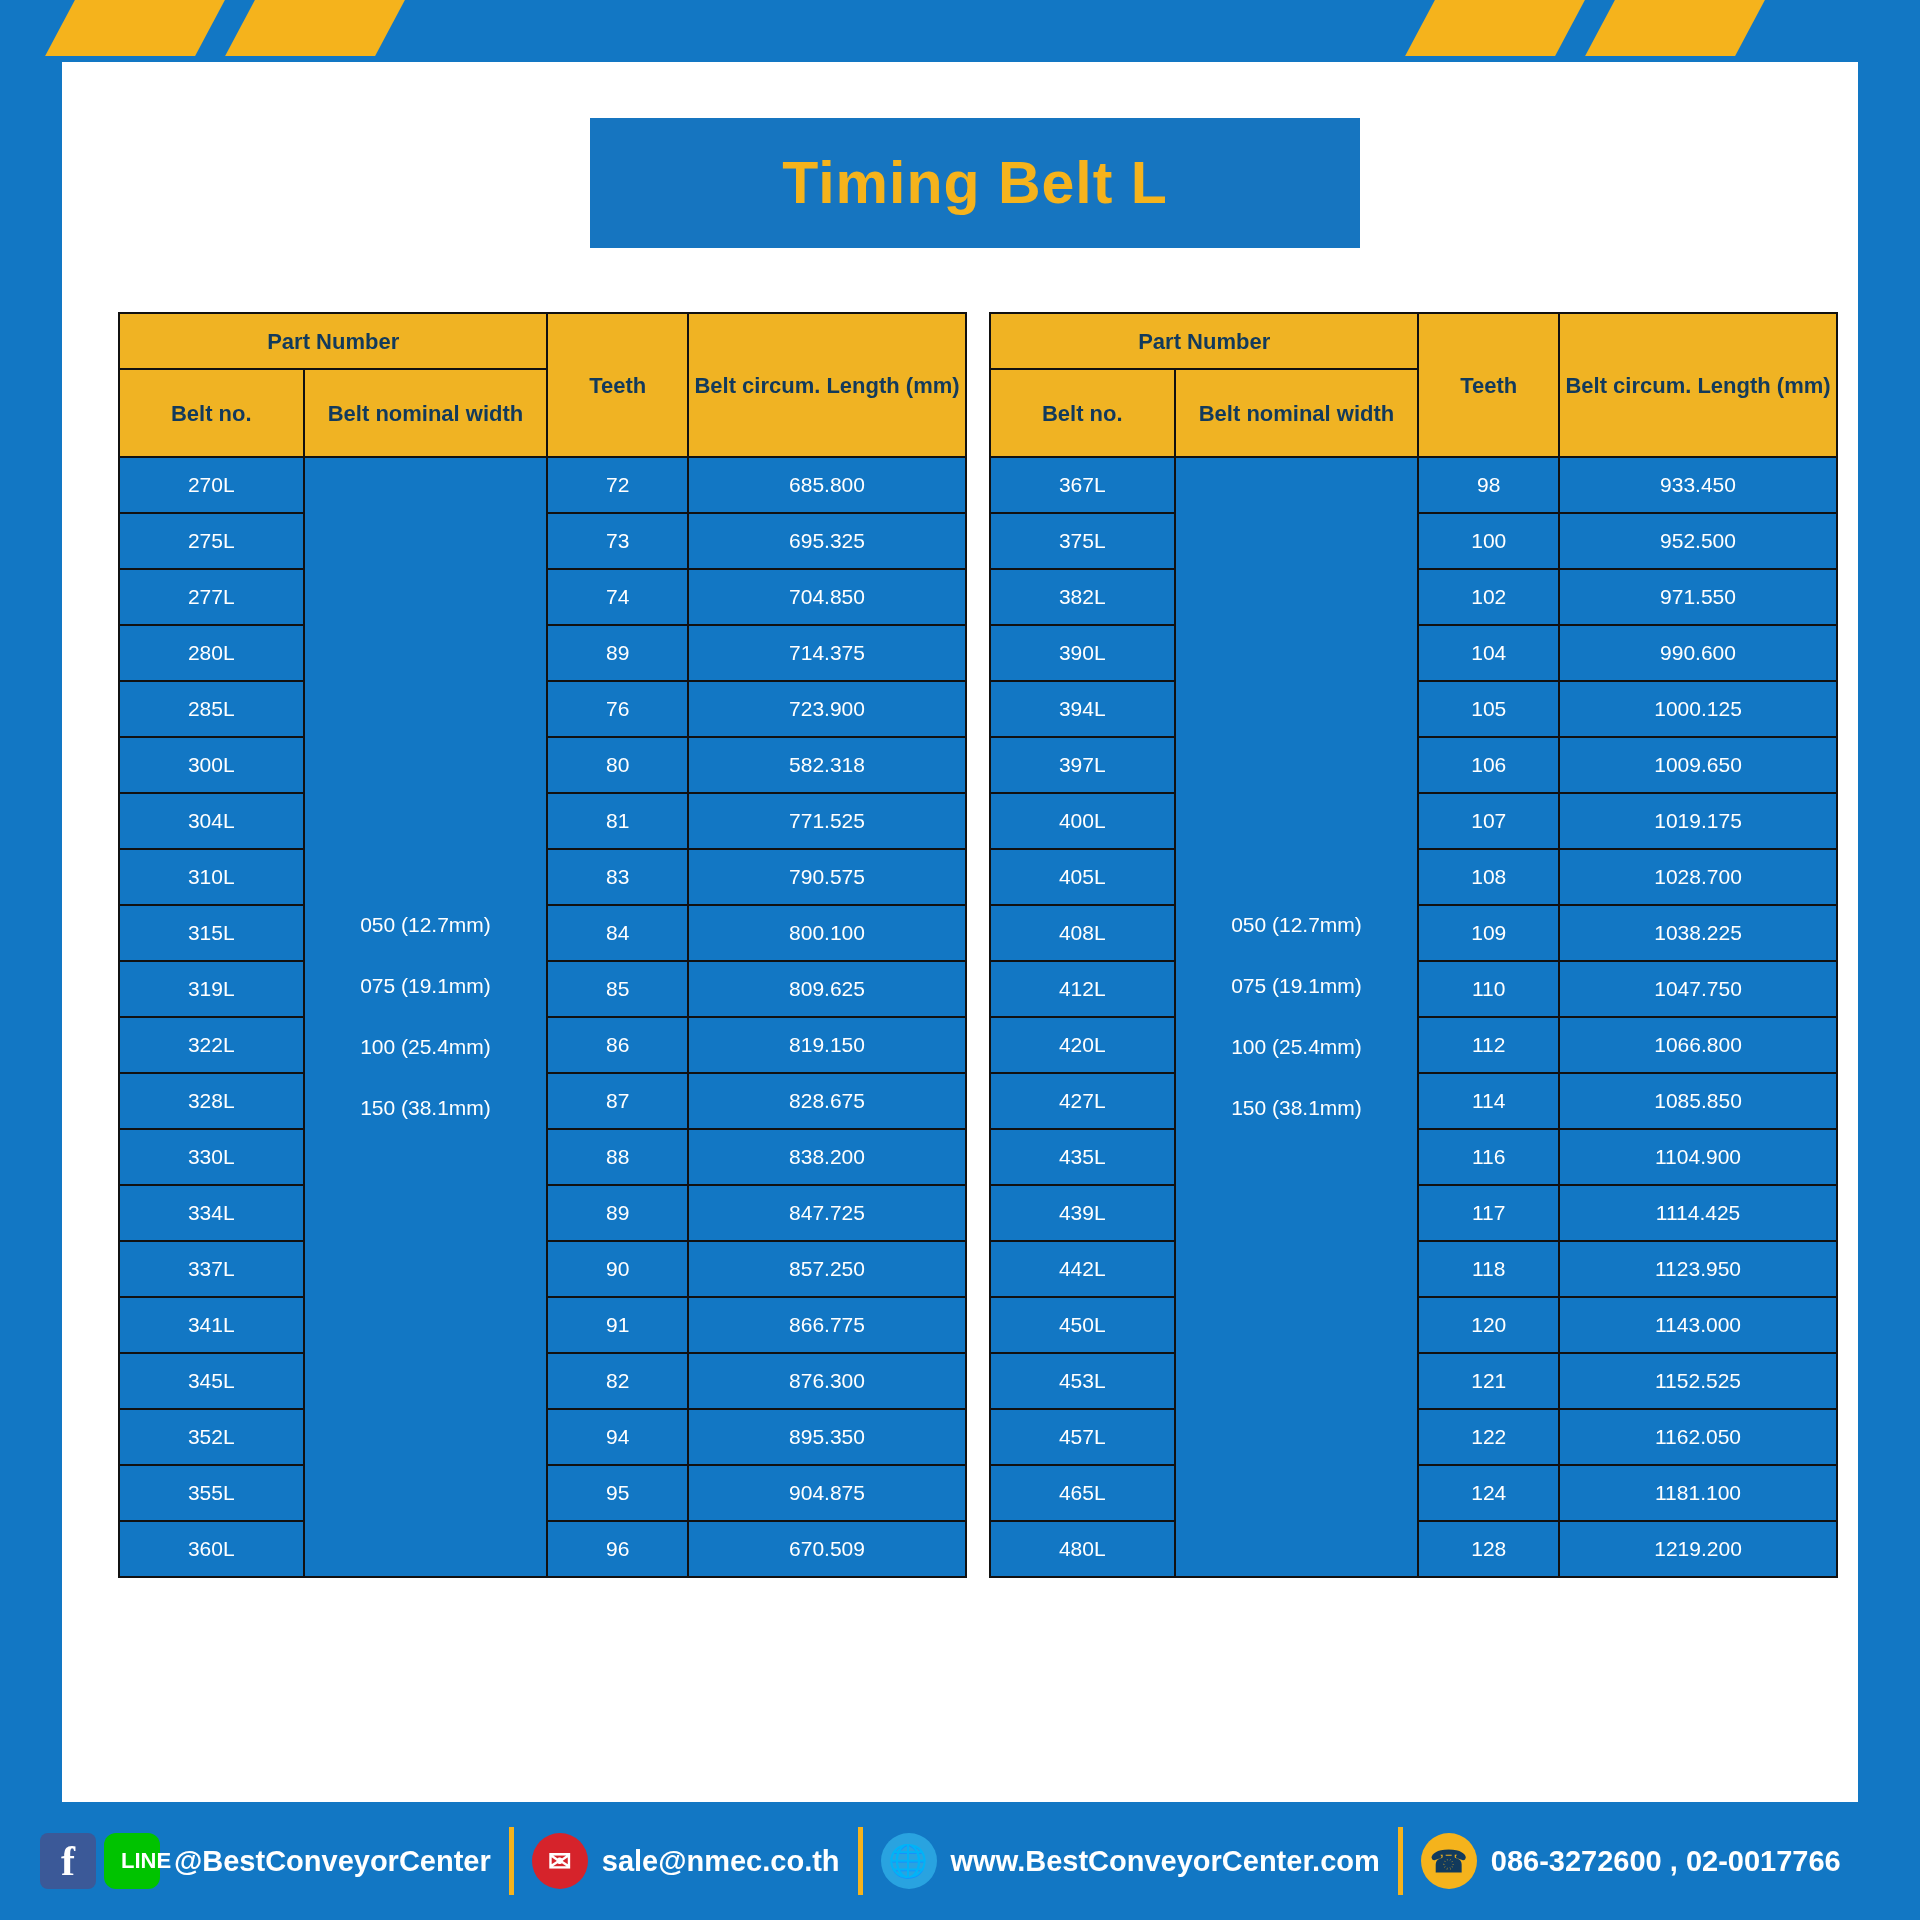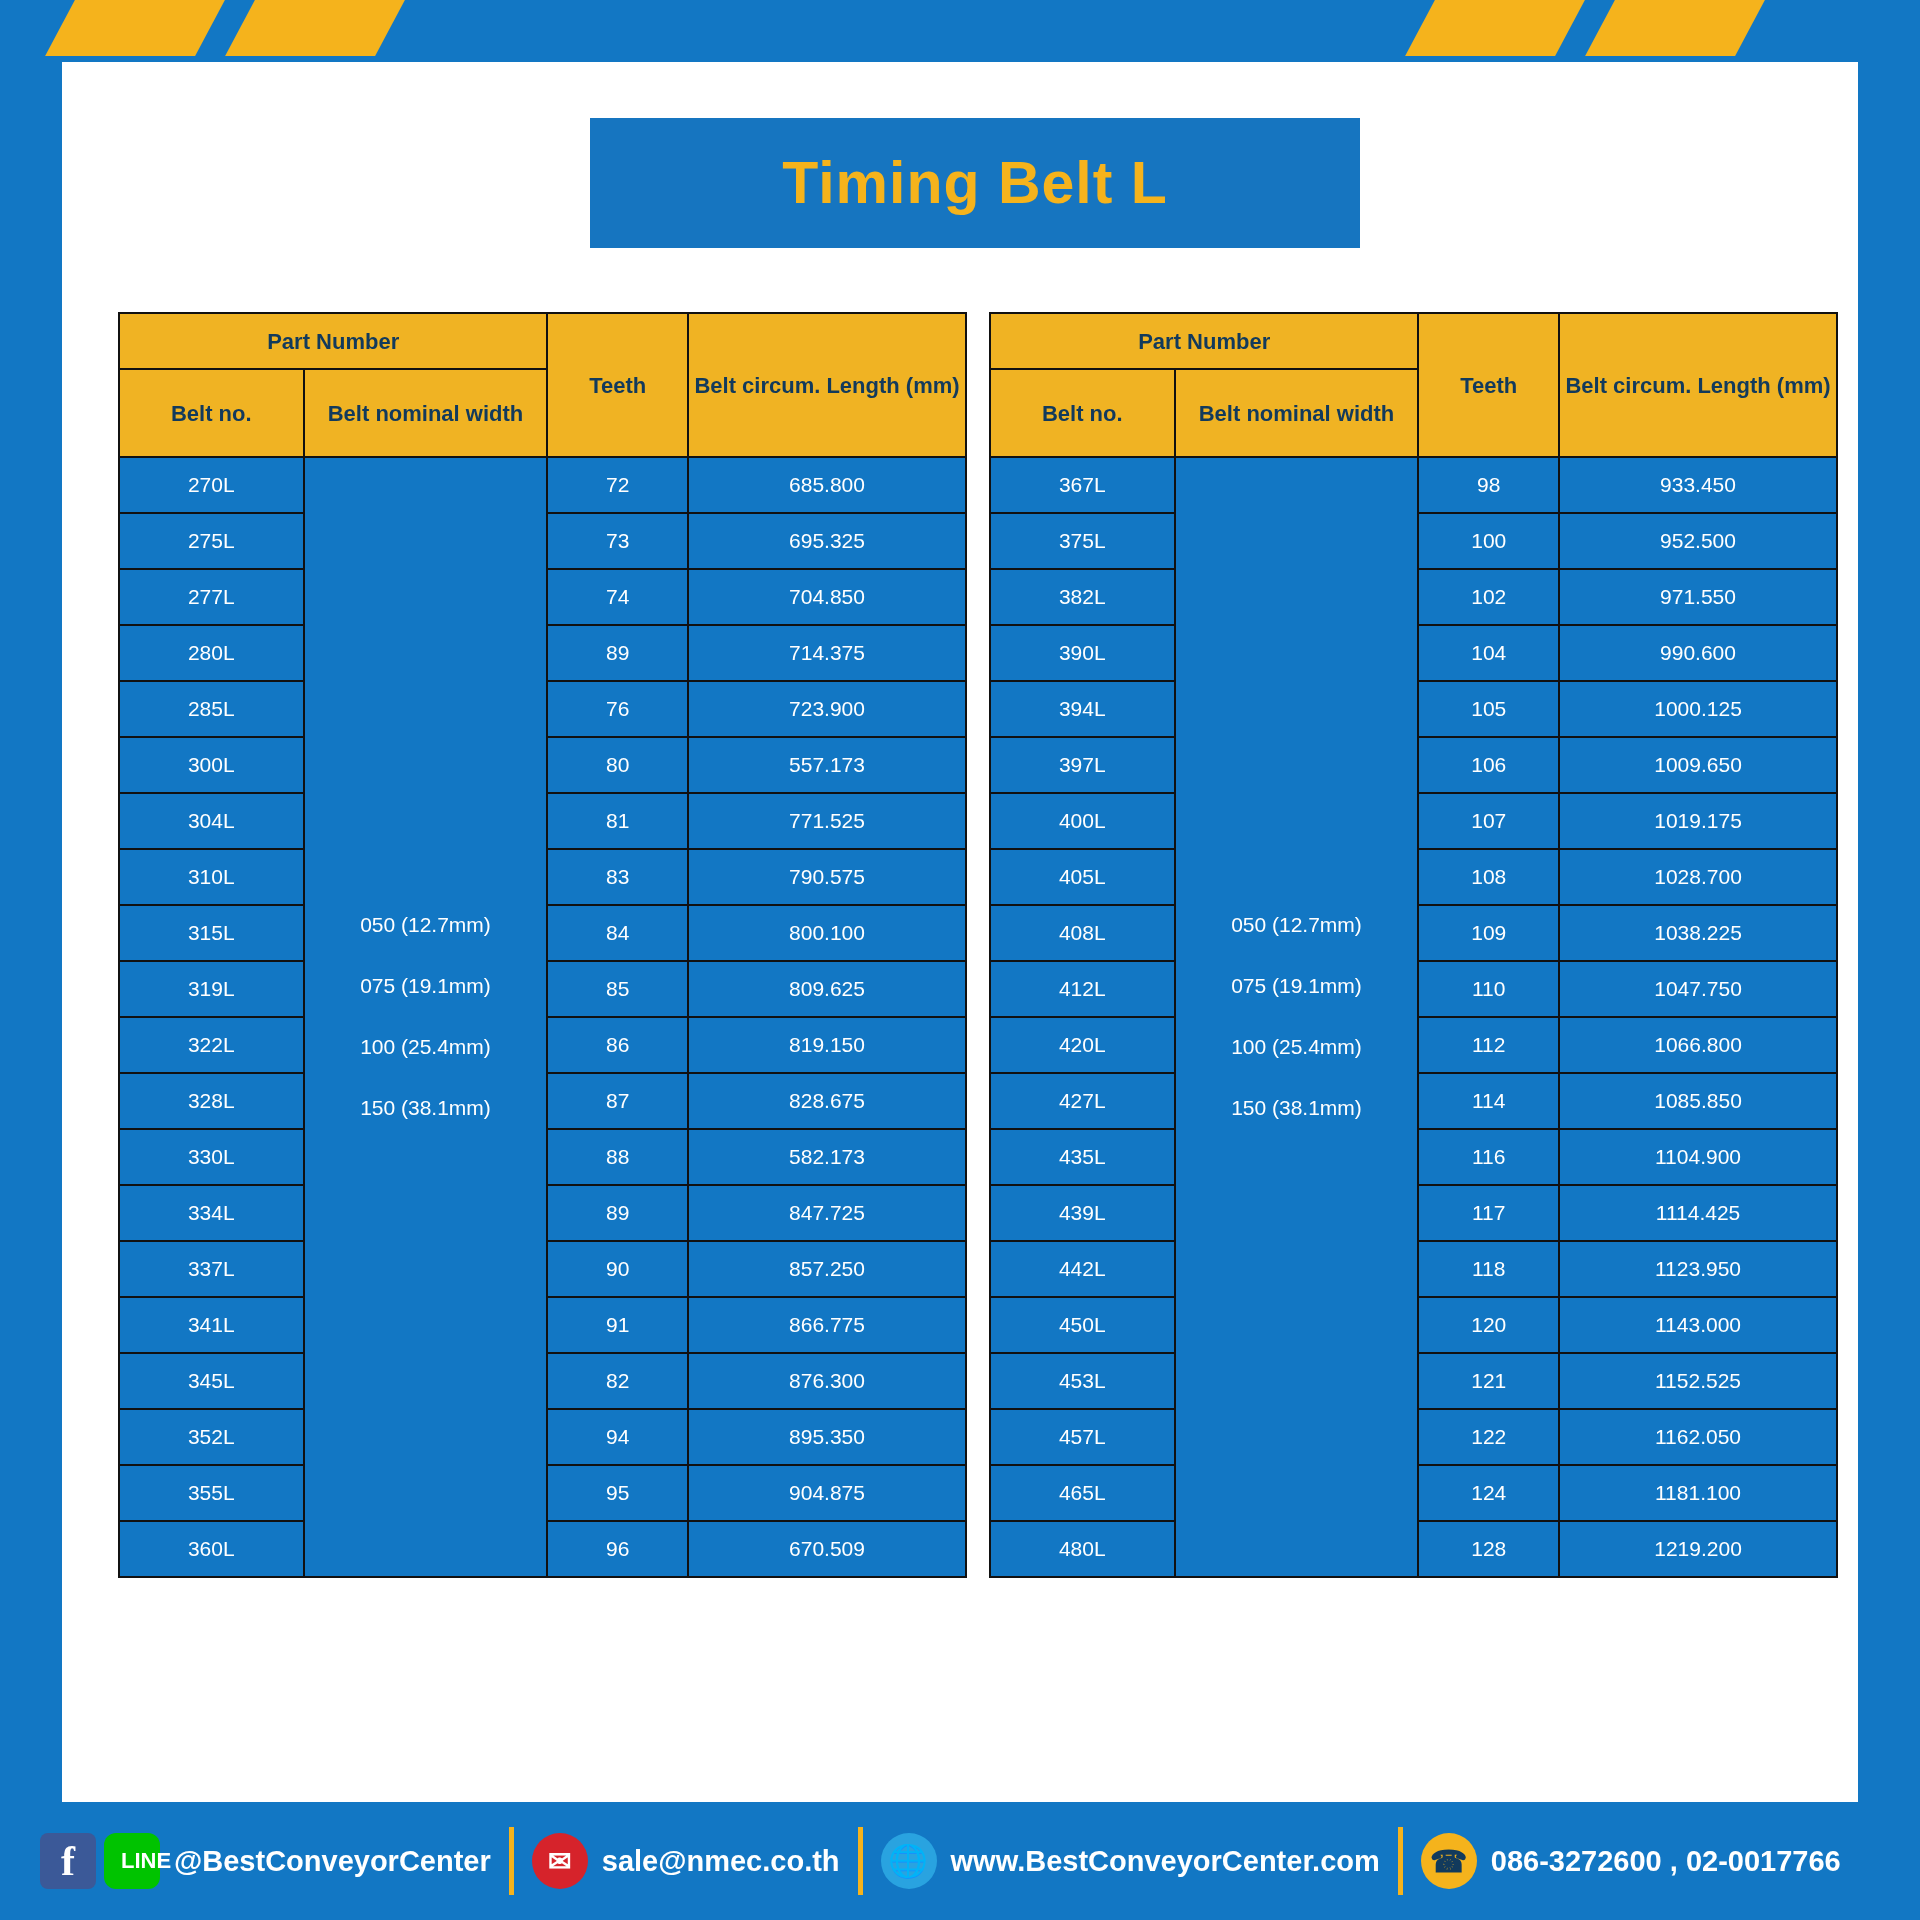--- a/index.html
+++ b/index.html
@@ -204,21 +204,21 @@
             <td class="num">714.375</td>
           </tr>
           <tr>
             <td class="num">285L</td>
             <td class="num">76</td>
             <td class="num">723.900</td>
           </tr>
           <tr>
             <td class="num">300L</td>
             <td class="num">80</td>
-            <td class="num">557.173</td>
+            <td class="num">582.318</td>
           </tr>
           <tr>
             <td class="num">304L</td>
             <td class="num">81</td>
             <td class="num">771.525</td>
           </tr>
           <tr>
             <td class="num">310L</td>
             <td class="num">83</td>
             <td class="num">790.575</td>
@@ -239,21 +239,21 @@
             <td class="num">819.150</td>
           </tr>
           <tr>
             <td class="num">328L</td>
             <td class="num">87</td>
             <td class="num">828.675</td>
           </tr>
           <tr>
             <td class="num">330L</td>
             <td class="num">88</td>
-            <td class="num">582.173</td>
+            <td class="num">838.200</td>
           </tr>
           <tr>
             <td class="num">334L</td>
             <td class="num">89</td>
             <td class="num">847.725</td>
           </tr>
           <tr>
             <td class="num">337L</td>
             <td class="num">90</td>
             <td class="num">857.250</td>

